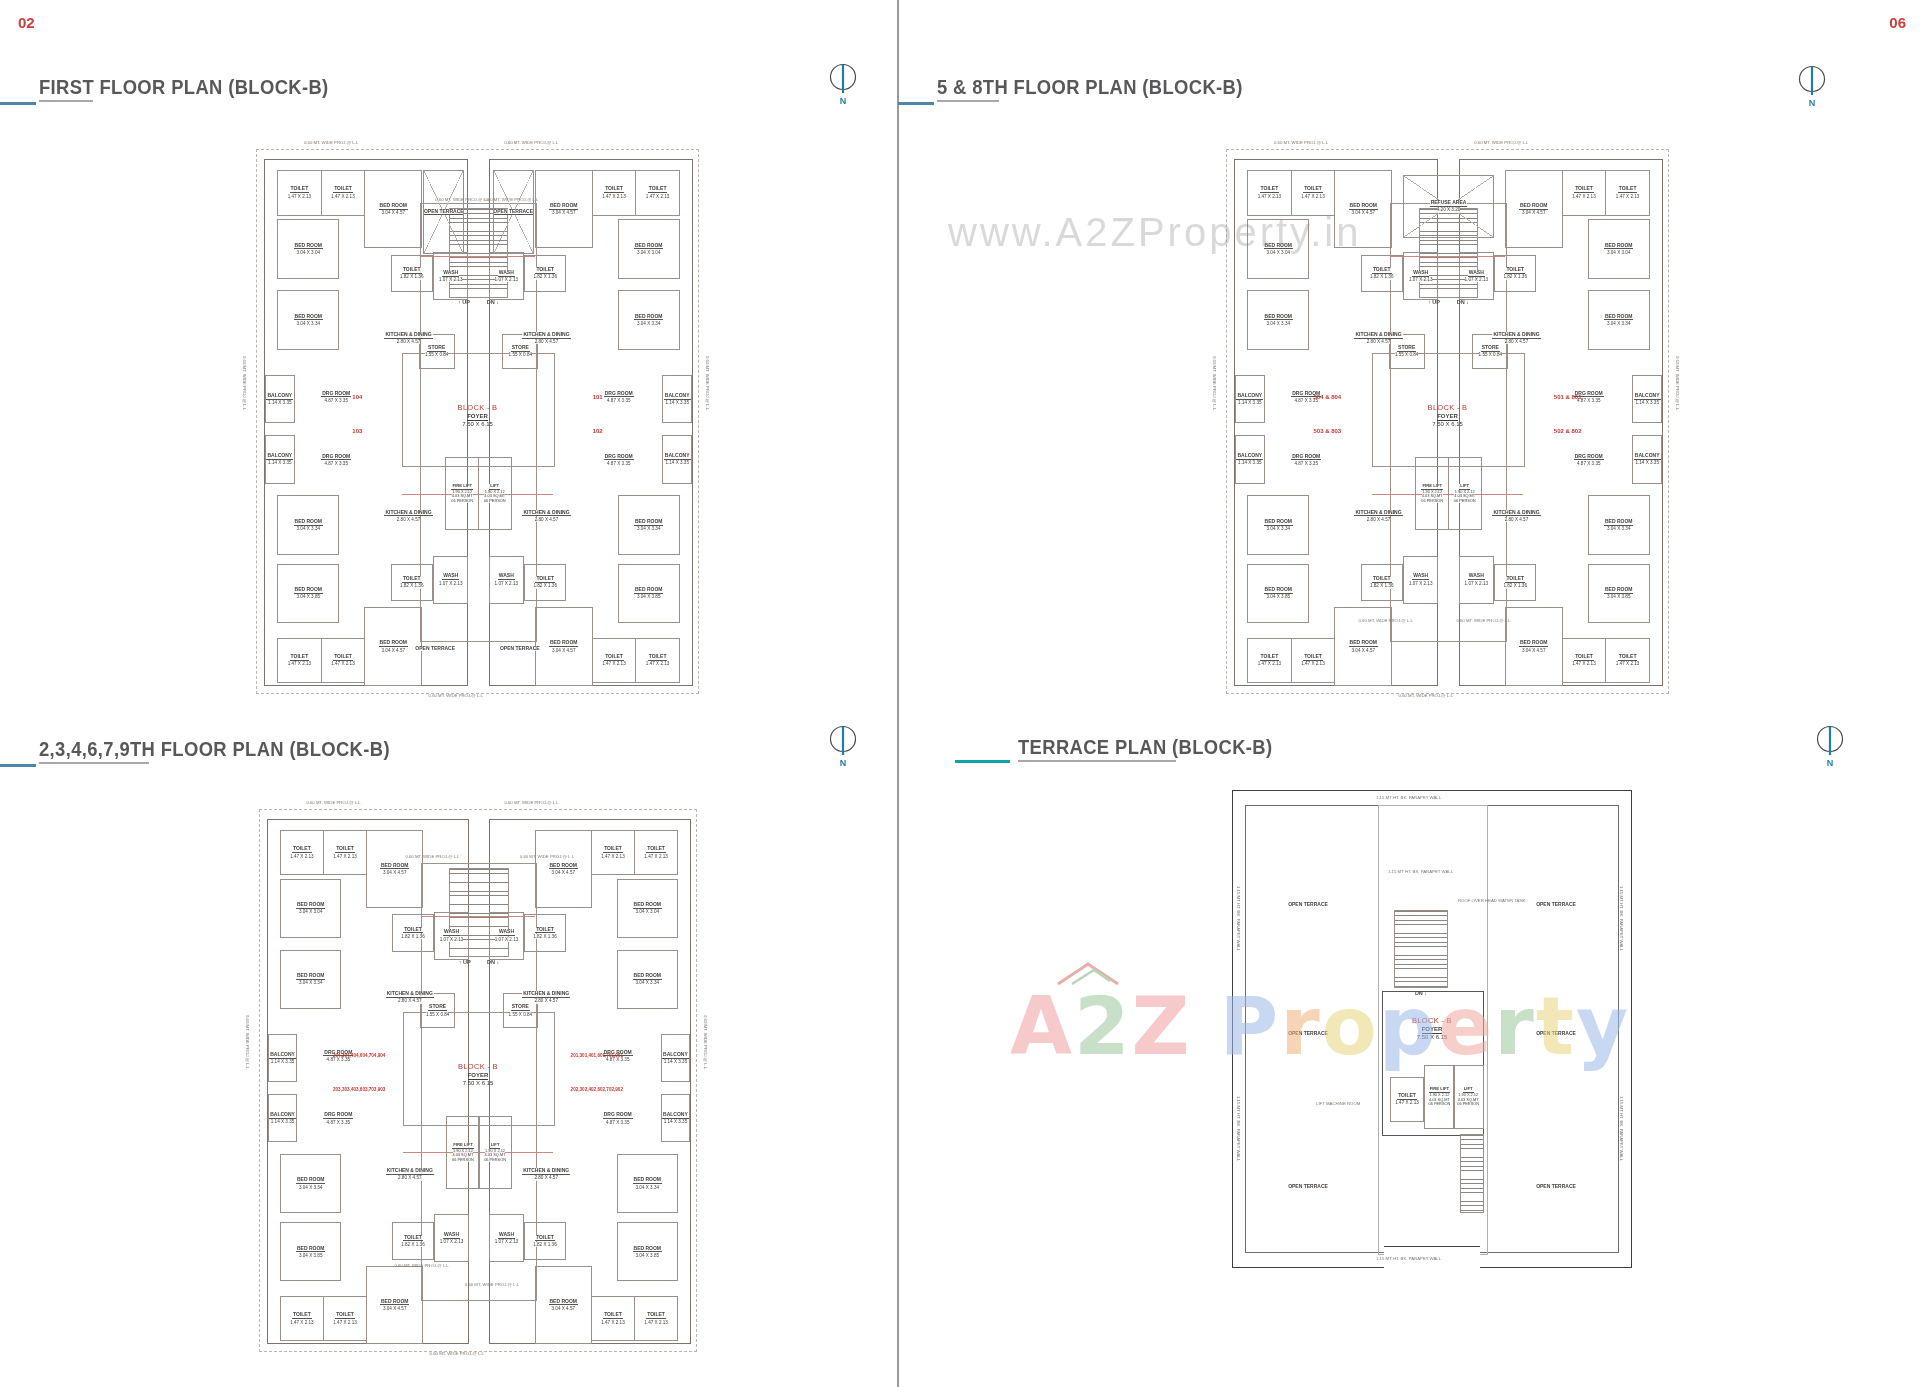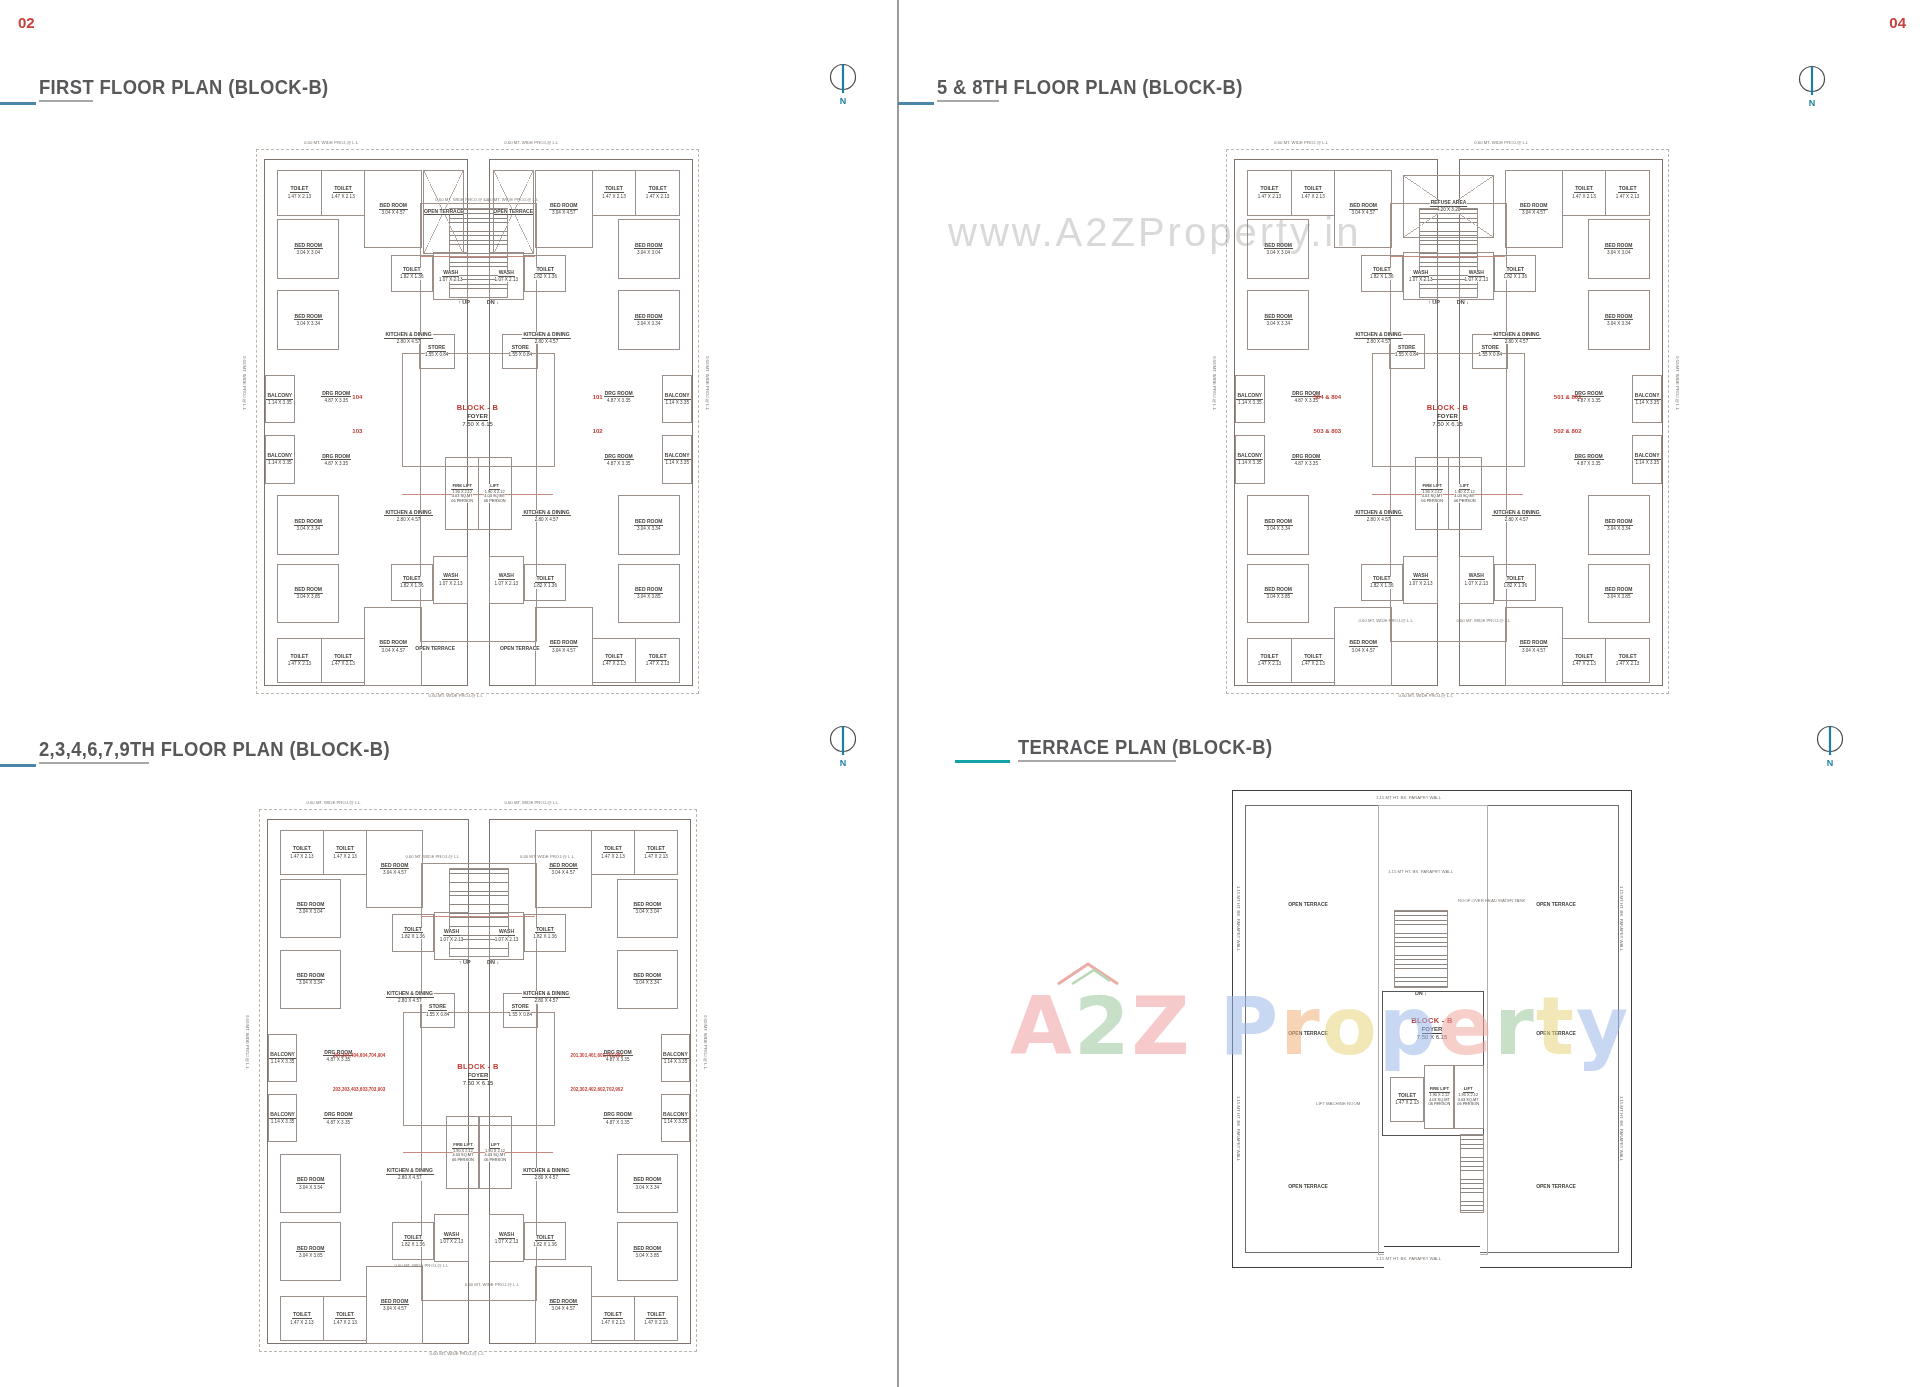--- a/index.html
+++ b/index.html
@@ -54,42 +54,42 @@
   .room.lift .rd{font-size:3.9px;margin-top:0;}
   .room.xterr{border:.6px solid #9b9089;overflow:hidden;}
   .room.xterr::before{content:"";position:absolute;inset:0;background:
     linear-gradient(to top right,transparent calc(50% - .4px),#b5aba3 calc(50% - .4px) calc(50% + .4px),transparent calc(50% + .4px)),
     linear-gradient(to bottom right,transparent calc(50% - .4px),#b5aba3 calc(50% - .4px) calc(50% + .4px),transparent calc(50% + .4px));}
   .room.stair{background:repeating-linear-gradient(to bottom,#8d857f 0,#8d857f .7px,transparent .7px,transparent 4.4px);
               border:.7px solid #9b9089;overflow:visible;}
   .stairlab{position:absolute;bottom:-9px;left:0;right:0;display:flex;justify-content:space-around;
             font-size:5.5px;font-weight:bold;color:#4e4a46;}
   .room.foyer{border:none;}
-  .fblock{font-size:7.5px;font-weight:bold;color:#bf3a32;letter-spacing:.3px;white-space:nowrap;}
+  .fblock{font-size:7.5px;font-weight:normal;color:#bf3a32;letter-spacing:.3px;white-space:nowrap;}
   .fname{font-size:6px;font-weight:bold;color:#3c3c38;border-bottom:.6px solid #3c3c38;}
   .fdim{font-size:6px;color:#3c3c38;margin-top:.6px;}
   .unit{position:absolute;font-size:6px;font-weight:bold;color:#bf3a32;text-align:center;z-index:4;white-space:nowrap;}
   .unit.small{font-size:4.6px;}
   .note{position:absolute;font-size:4.3px;color:#7d756f;white-space:nowrap;z-index:5;}
   .note.rot{writing-mode:vertical-rl;}
   
   .wm-url{position:absolute;left:948px;top:210px;font-size:40px;letter-spacing:3px;
           color:rgba(130,130,130,.30);z-index:9;white-space:nowrap;}
   .wm-logo{position:absolute;left:1010px;top:980px;font-size:80px;font-weight:bold;letter-spacing:2px;
            opacity:.55;z-index:9;white-space:nowrap;font-family:"DejaVu Sans",sans-serif;}
   .wm-house{position:absolute;left:1052px;top:958px;z-index:9;opacity:.55;}
 </style>
 </head>
 <body>
 
 <div class="sheet">
   <div class="divider"></div>
 
   <div class="page-num" id="pn-left">02</div>
-  <div class="page-num" id="pn-right">04</div>
+  <div class="page-num" id="pn-right">06</div>
 
   <div class="sec-title" id="t1">FIRST FLOOR PLAN (BLOCK-B)</div>
   <div class="sec-title" id="t2">5 &amp; 8TH FLOOR PLAN (BLOCK-B)</div>
   <div class="sec-title" id="t3">2,3,4,6,7,9TH FLOOR PLAN (BLOCK-B)</div>
   <div class="sec-title" id="t4">TERRACE PLAN (BLOCK-B)</div>
 
   <div class="t-underline" id="u1"></div>
   <div class="t-underline" id="u2"></div>
   <div class="t-underline" id="u3"></div>
   <div class="t-underline" id="u4"></div>

